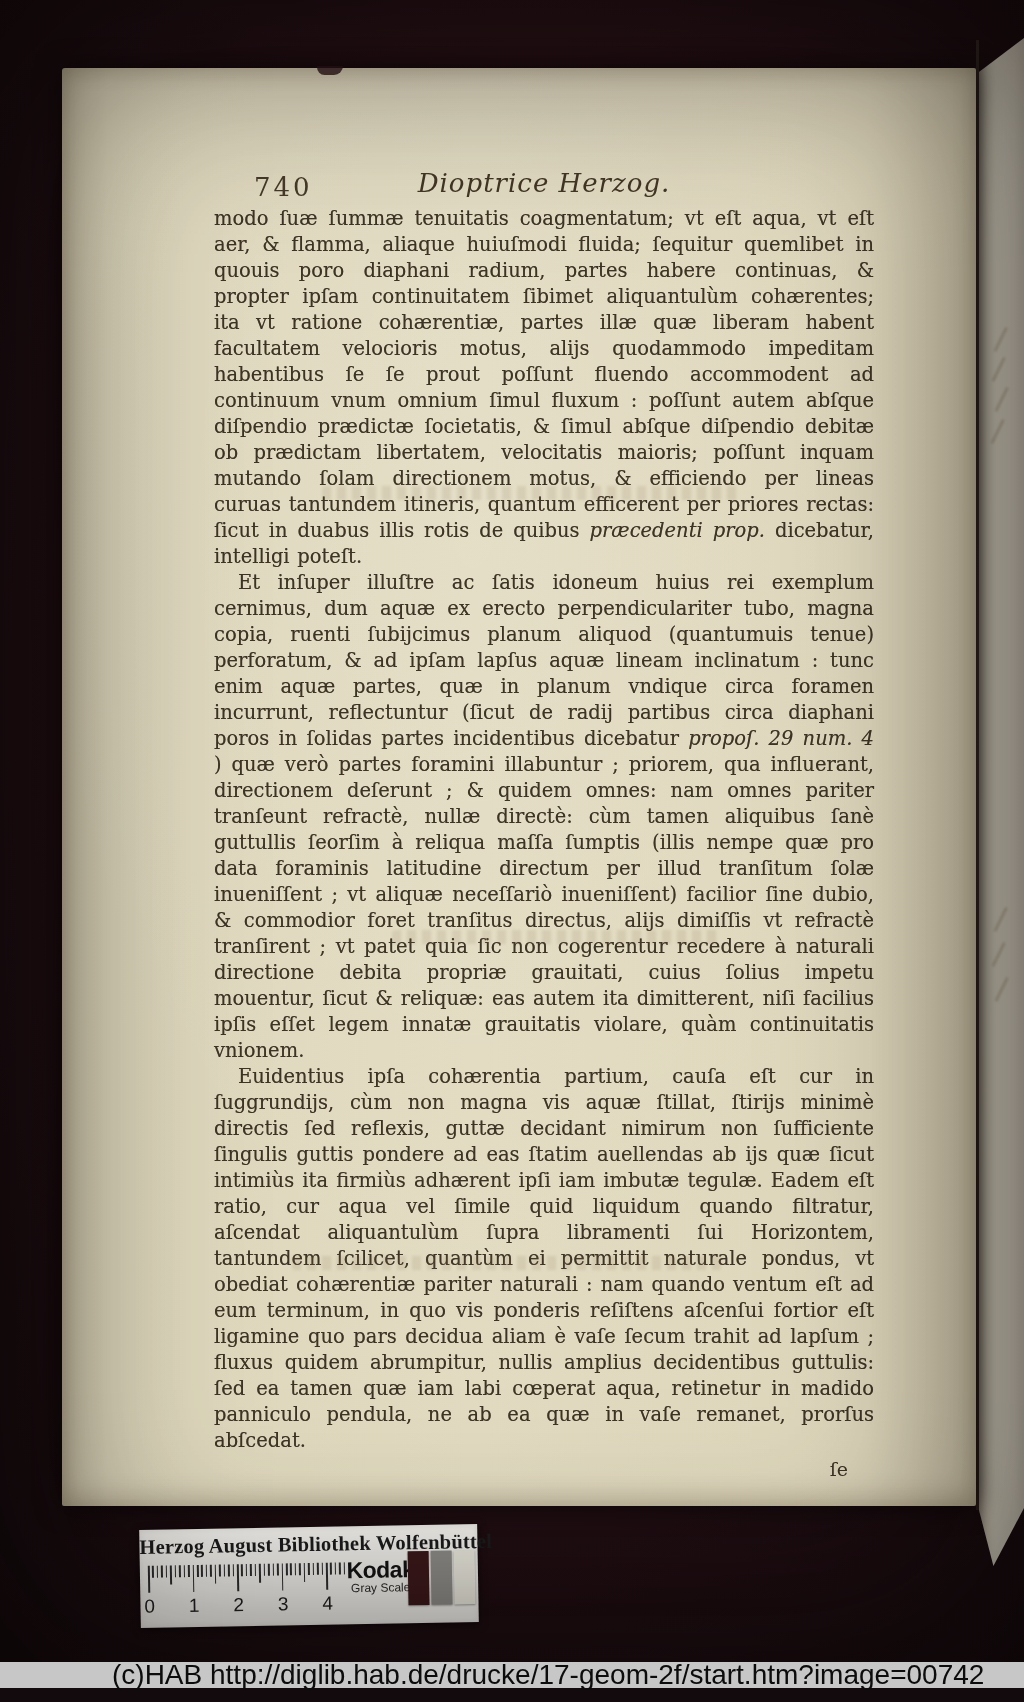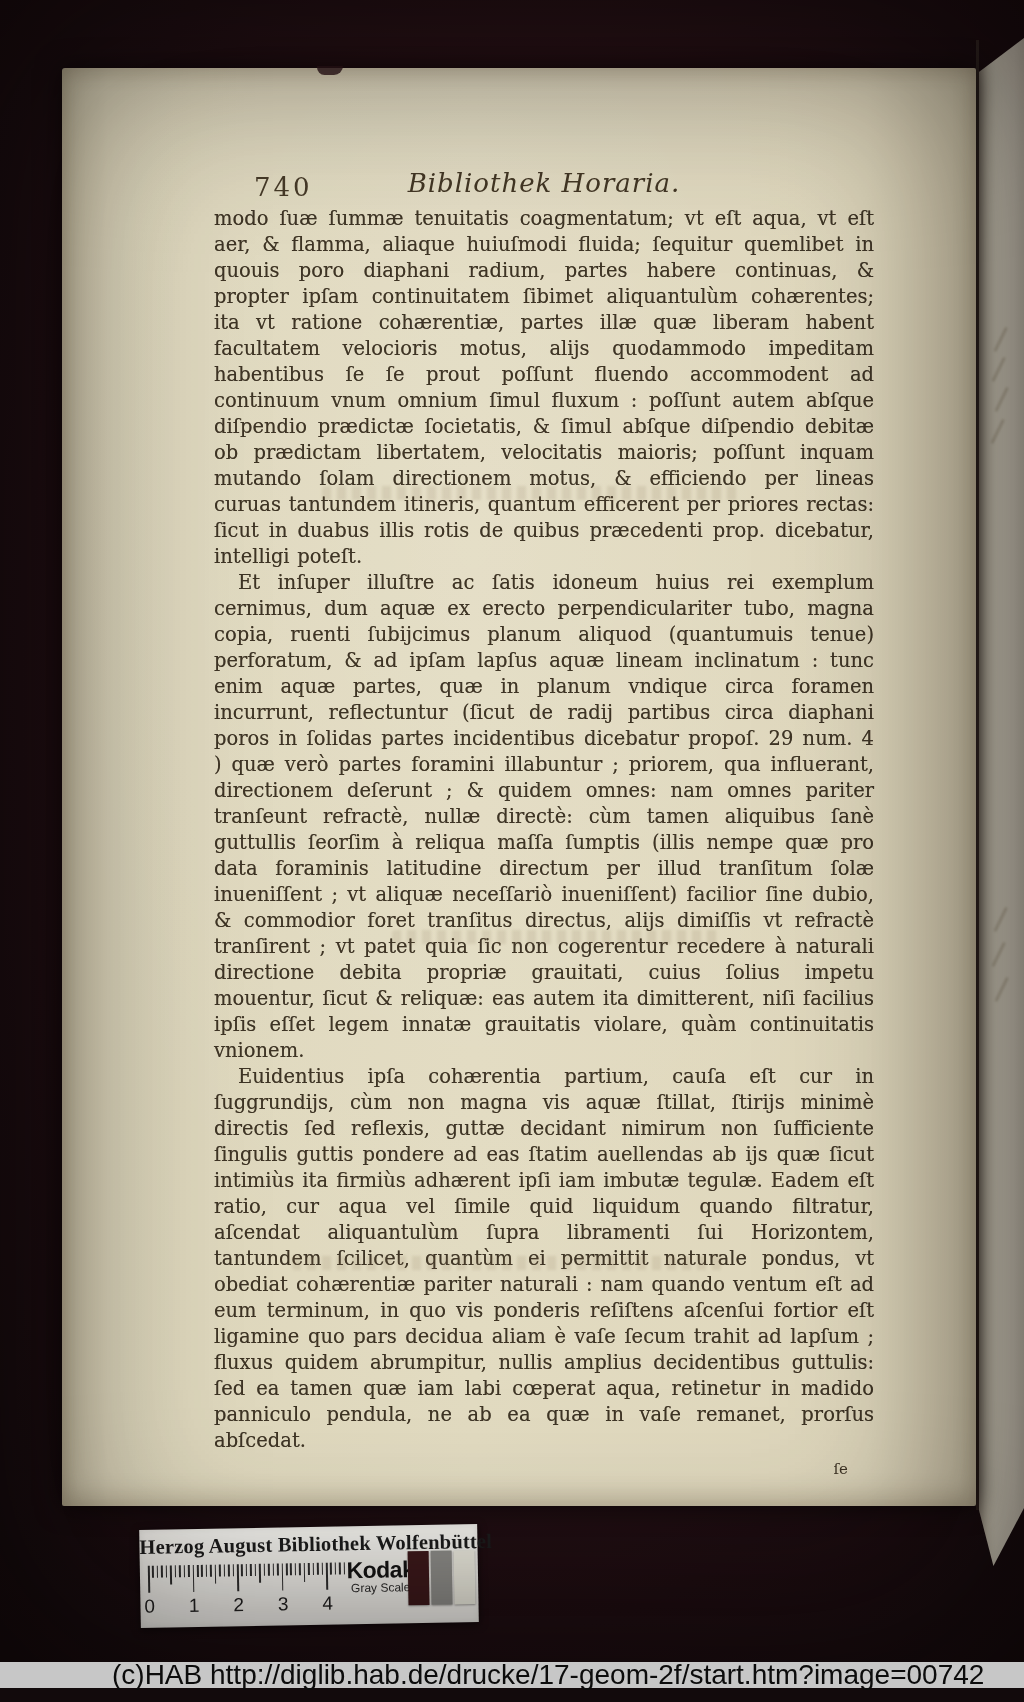--- a/index.html
+++ b/index.html
@@ -30,22 +30,22 @@
     font-style:italic;font-size:26px;color:#423624;letter-spacing:1px;
   }
   .text-block{
     position:absolute;left:152px;top:138px;width:660px;color:#3e3425;
   }
   .para{
     margin:0;font-size:19.5px;line-height:26px;text-align:justify;
     word-spacing:1.5px;text-shadow:0 0 .5px rgba(62,52,37,.55);
   }
   .para.indent{text-indent:24px;}
-  .it{}
-  .catchword-row{text-align:right;padding-right:26px;font-size:15px;line-height:26px;color:#3e3425;margin-top:2px;}
+  .it{font-style:italic;}
+  .catchword-row{text-align:right;padding-right:26px;font-size:19px;line-height:26px;color:#3e3425;margin-top:2px;}
   
   .bleed{position:absolute;height:14px;background:repeating-linear-gradient(90deg, rgba(130,112,80,.14) 0 9px, rgba(0,0,0,0) 9px 15px);filter:blur(1.5px);border-radius:4px;}
   
   .fore-edge{
     position:absolute;left:979px;top:38px;width:45px;height:1528px;
     background:linear-gradient(to right, #c7c0ae 0%, #d9d3c1 38%, #d4cdbd 78%, #c9c2b2 100%);
     clip-path:polygon(0 34px, 100% 0, 100% calc(100% - 58px), 32% 100%, 0 calc(100% - 56px));
     box-shadow:inset 9px 0 9px -6px rgba(40,25,20,.45);
   }
   .crease{position:absolute;left:976px;top:40px;width:3px;height:1470px;background:linear-gradient(to bottom, rgba(70,60,50,.55), rgba(120,110,95,.35) 50%, rgba(60,45,35,.6));}
@@ -100,21 +100,21 @@
     <div class="ghost-line" style="left:6px;top:915px;"></div>
     <div class="ghost-line" style="left:9px;top:950px;"></div>
   </div>
   <div class="crease"></div>
 
   <div class="page">
     <div class="nick"></div>
 
     <div class="header-row">
       <span class="page-number">740</span>
-      <span class="running-title">Bibliothek Horaria.</span>
+      <span class="running-title">Dioptrice Herzog.</span>
     </div>
 
     <div class="text-block">
         <p class="para"><span>modo ſuæ ſummæ tenuitatis coagmentatum; vt eſt aqua, vt eſt aer, &amp; flamma, aliaque huiuſmodi fluida; ſequitur quemlibet in quouis poro diaphani radium, partes habere continuas, &amp; propter ipſam continuitatem ſibimet aliquantulùm cohærentes; ita vt ratione cohærentiæ, partes illæ quæ liberam habent facultatem velocioris motus, alijs quodammodo impeditam habentibus ſe ſe prout poſſunt fluendo accommodent ad continuum vnum omnium ſimul fluxum : poſſunt autem abſque diſpendio prædictæ ſocietatis, &amp; ſimul abſque diſpendio debitæ ob prædictam libertatem, velocitatis maioris; poſſunt inquam mutando ſolam directionem motus, &amp; efficiendo per lineas curuas tantundem itineris, quantum efficerent per priores rectas: ſicut in duabus illis rotis de quibus </span><span class="it">præcedenti prop.</span><span> dicebatur, intelligi poteſt.</span></p>
         <p class="para indent"><span>Et inſuper illuſtre ac ſatis idoneum huius rei exemplum cernimus, dum aquæ ex erecto perpendiculariter tubo, magna copia, ruenti ſubijcimus planum aliquod (quantumuis tenue) perforatum, &amp; ad ipſam lapſus aquæ lineam inclinatum : tunc enim aquæ partes, quæ in planum vndique circa foramen incurrunt, reflectuntur (ſicut de radij partibus circa diaphani poros in ſolidas partes incidentibus dicebatur </span><span class="it">propoſ. 29 num. 4</span><span> ) quæ verò partes foramini illabuntur ; priorem, qua influerant, directionem deſerunt ; &amp; quidem omnes: nam omnes pariter tranſeunt refractè, nullæ directè: cùm tamen aliquibus ſanè guttullis ſeorſim à reliqua maſſa ſumptis (illis nempe quæ pro data foraminis latitudine directum per illud tranſitum ſolæ inueniſſent ; vt aliquæ neceſſariò inueniſſent) facilior ſine dubio, &amp; commodior foret tranſitus directus, alijs dimiſſis vt refractè tranſirent ; vt patet quia ſic non cogerentur recedere à naturali directione debita propriæ grauitati, cuius ſolius impetu mouentur, ſicut &amp; reliquæ: eas autem ita dimitterent, niſi facilius ipſis eſſet legem innatæ grauitatis violare, quàm continuitatis vnionem.</span></p>
         <p class="para indent"><span>Euidentius ipſa cohærentia partium, cauſa eſt cur in ſuggrundijs, cùm non magna vis aquæ ſtillat, ſtirijs minimè directis ſed reflexis, guttæ decidant nimirum non ſufficiente ſingulis guttis pondere ad eas ſtatim auellendas ab ijs quæ ſicut intimiùs ita firmiùs adhærent ipſi iam imbutæ tegulæ. Eadem eſt ratio, cur aqua vel ſimile quid liquidum quando filtratur, aſcendat aliquantulùm ſupra libramenti ſui Horizontem, tantundem ſcilicet, quantùm ei permittit naturale pondus, vt obediat cohærentiæ pariter naturali : nam quando ventum eſt ad eum terminum, in quo vis ponderis reſiſtens aſcenſui fortior eſt ligamine quo pars decidua aliam è vaſe ſecum trahit ad lapſum ; fluxus quidem abrumpitur, nullis amplius decidentibus guttulis: ſed ea tamen quæ iam labi cœperat aqua, retinetur in madido panniculo pendula, ne ab ea quæ in vaſe remanet, prorſus abſcedat.</span></p>
         <div class="catchword-row">ſe</div>
       </div>
 
     <div class="bleed" style="left:260px;top:418px;width:420px;"></div>

